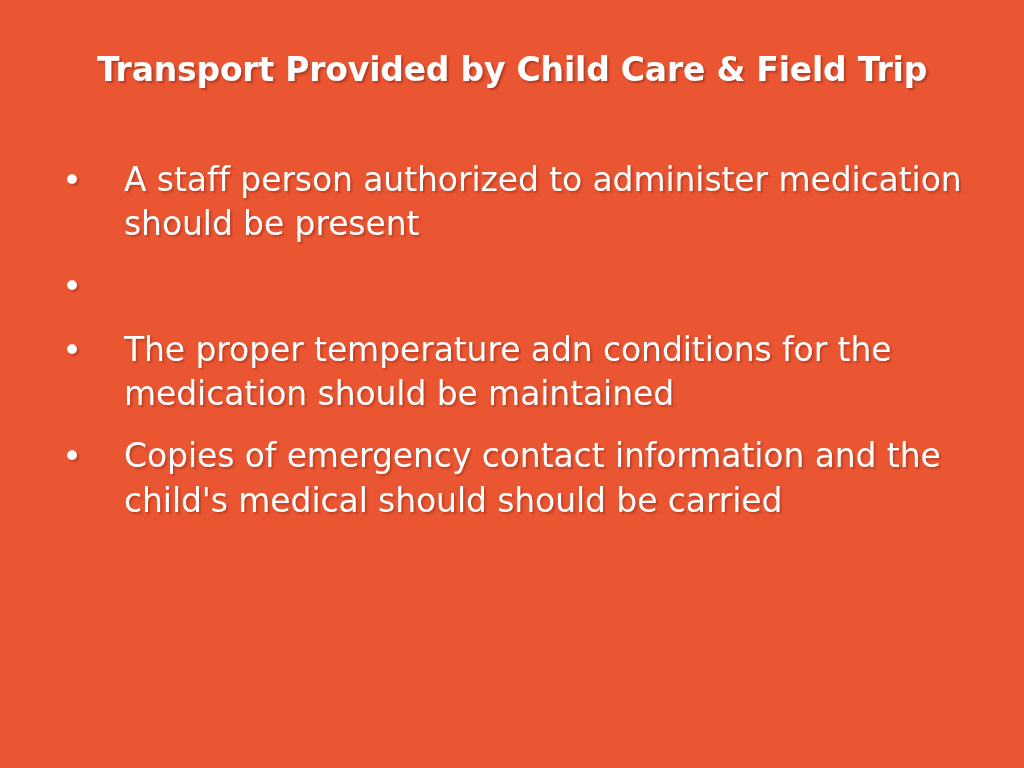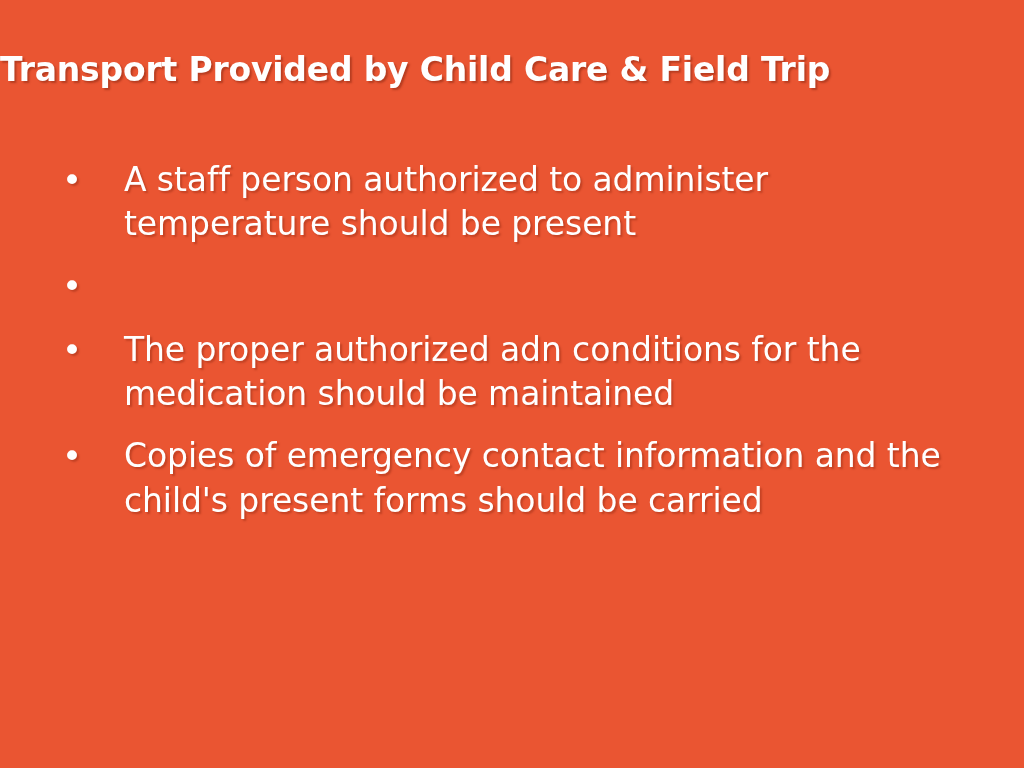--- a/index.html
+++ b/index.html
@@ -17,20 +17,21 @@
     width: 1024px;
     height: 768px;
     background: #ea5532;
     box-sizing: border-box;
   }
   .slide-title {
     position: absolute;
     top: 50px;
     left: 0;
     width: 1024px;
+    text-align: center;
     color: #ffffff;
     font-family: "DejaVu Sans", sans-serif;
     font-weight: bold;
     font-size: 33px;
     letter-spacing: -0.2px;
     line-height: 1.2;
     text-shadow: 2px 2px 2px rgba(120, 30, 10, 0.45);
   }
   .bullet-list {
     position: absolute;
@@ -67,31 +68,31 @@
 <body>
 
 <div class="slide">
 
   <div class="slide-title">Transport Provided by Child Care &amp; Field Trip</div>
 
   <div class="bullet-list">
 
     <div class="bullet-item">
       <span class="bullet-marker">•</span>
-      <span class="bullet-text">A staff person authorized to administer temperature should be present</span>
+      <span class="bullet-text">A staff person authorized to administer medication should be present</span>
     </div>
 
     <div class="bullet-item">
       <span class="bullet-marker">•</span>
     </div>
 
     <div class="bullet-item">
       <span class="bullet-marker">•</span>
-      <span class="bullet-text">The proper authorized adn conditions for the medication should be maintained</span>
+      <span class="bullet-text">The proper temperature adn conditions for the medication should be maintained</span>
     </div>
 
     <div class="bullet-item">
       <span class="bullet-marker">•</span>
-      <span class="bullet-text">Copies of emergency contact information and the child's present forms should be carried</span>
+      <span class="bullet-text">Copies of emergency contact information and the child's medical should should be carried</span>
     </div>
 
   </div>
 </div>
 
 </body></html>

